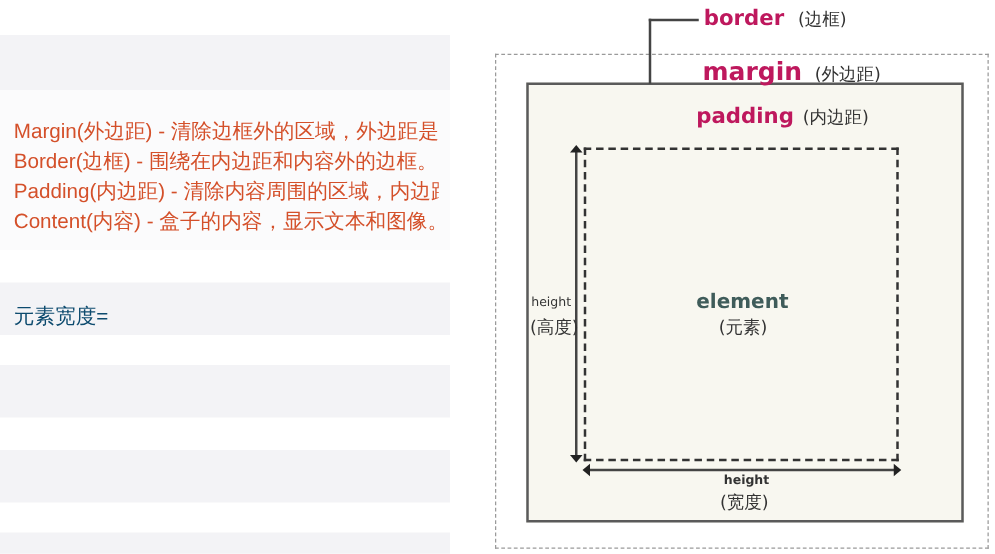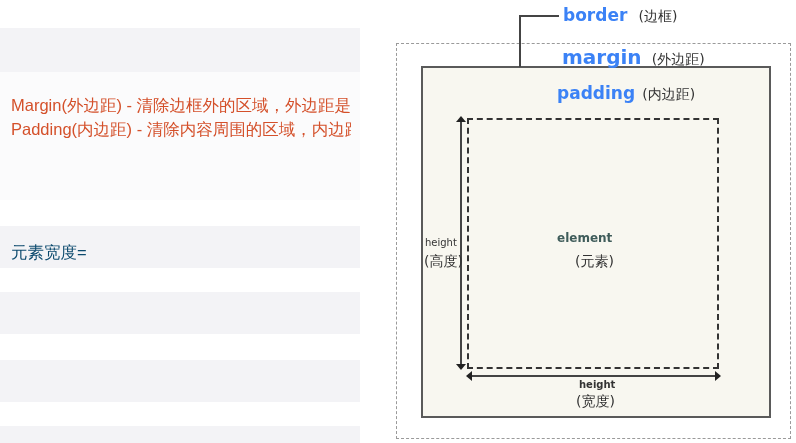--- a/index.html
+++ b/index.html
@@ -26,41 +26,43 @@
     border: 1px dashed #9a9a9a; box-sizing: border-box;
   }
   .border-box {
     position: absolute; left: 421px; top: 66px; width: 350px; height: 352px;
     border: 2px solid #5a5a5a; box-sizing: border-box; background: #f8f7f0;
   }
   .content-box {
     position: absolute; left: 467px; top: 118px; width: 252px; height: 251px;
     border: 2px dashed #333; box-sizing: border-box;
   }
-  .label-en { color: #3b82f6; font-weight: bold; }
+  .label-en { color: #be185d; font-weight: bold; }
   .label-cn { color: #333; font-size: 14px; }
   .abs { position: absolute; white-space: nowrap; }
   .line { position: absolute; background: #444; }
 </style>
 </head>
 <body>
 
 <div class="stripes">
   <div class="stripe" style="top:0;height:28px;background:#ffffff"></div>
   <div class="stripe" style="top:28px;height:44px;background:#f3f3f6"></div>
   <div class="stripe" style="top:72px;height:128px;background:#fbfbfc"></div>
   <div class="stripe" style="top:226px;height:42px;background:#f3f3f6"></div>
   <div class="stripe" style="top:292px;height:42px;background:#f3f3f6"></div>
   <div class="stripe" style="top:360px;height:42px;background:#f3f3f6"></div>
   <div class="stripe" style="top:426px;height:17px;background:#f3f3f6"></div>
 </div>
 
 <div class="left-text">
   <div>Margin(外边距) - 清除边框外的区域，外边距是透明的。</div>
+  <div>Border(边框) - 围绕在内边距和内容外的边框。</div>
   <div>Padding(内边距) - 清除内容周围的区域，内边距是透明的。</div>
+  <div>Content(内容) - 盒子的内容，显示文本和图像。</div>
 </div>
 <div class="formula">元素宽度=</div>
 
 <div class="margin-box"></div>
 <div class="border-box"></div>
 <div class="content-box"></div>
 
 <div class="line" style="left:519px;top:15px;width:1.5px;height:52px;"></div>
 <div class="line" style="left:519px;top:15px;width:40px;height:1.5px;"></div>
 
@@ -70,21 +72,21 @@
 </div>
 <div class="abs" style="left:562px;top:45px;">
   <span class="label-en" style="font-size:20px">margin</span>
   <span class="label-cn" style="margin-left:5px">(外边距)</span>
 </div>
 <div class="abs" style="left:557px;top:83px;text-align:center;">
   <span class="label-en" style="font-size:17px">padding</span>
   <span class="label-cn" style="margin-left:2px">(内边距)</span>
 </div>
 <div class="abs" style="left:557px;top:231px;">
-  <div class="label-en" style="font-size:12px;font-weight:normal;color:#3f5c5a;font-weight:bold">element</div>
+  <div class="label-en" style="font-size:16px;font-weight:normal;color:#3f5c5a;font-weight:bold">element</div>
 </div>
 <div class="abs label-cn" style="left:575px;top:253px;">(元素)</div>
 
 <div class="line" style="left:460px;top:120px;width:1.5px;height:248px;"></div>
 <div class="abs" style="left:456px;top:116px;width:0;height:0;border-left:5px solid transparent;border-right:5px solid transparent;border-bottom:6px solid #222;"></div>
 <div class="abs" style="left:456px;top:364px;width:0;height:0;border-left:5px solid transparent;border-right:5px solid transparent;border-top:6px solid #222;"></div>
 <div class="abs" style="left:425px;top:237px;font-size:10px;font-weight:normal;color:#333">height</div>
 <div class="abs label-cn" style="left:424px;top:253px;">(高度)</div>
 
 <div class="line" style="left:470px;top:375px;width:246px;height:1.5px;"></div>

